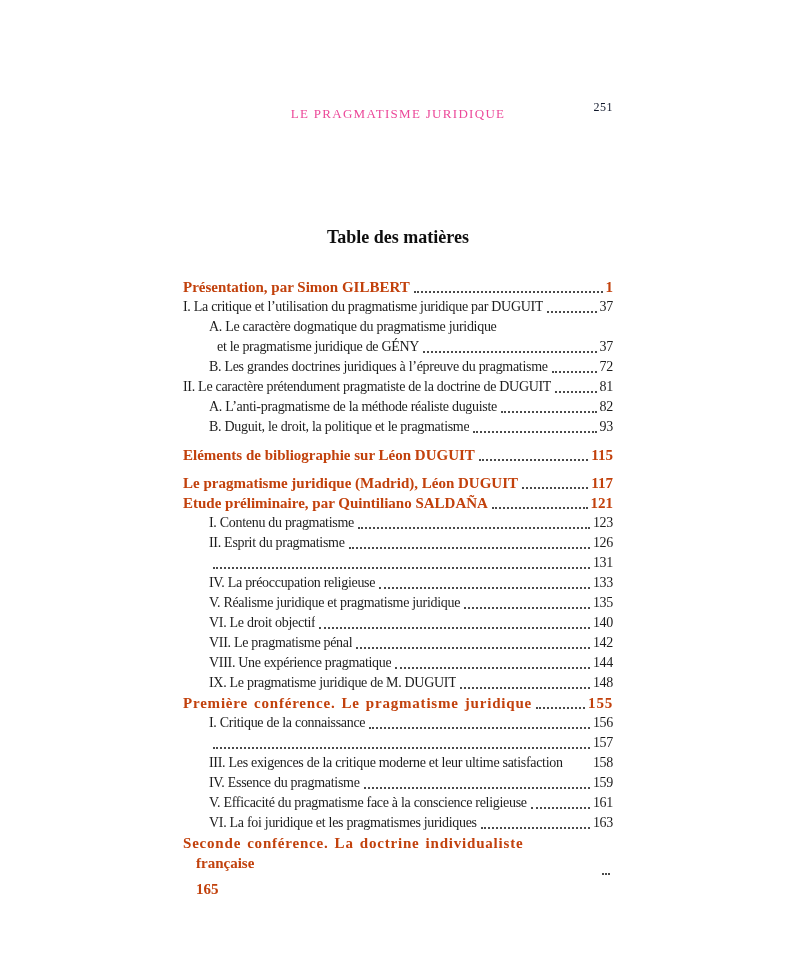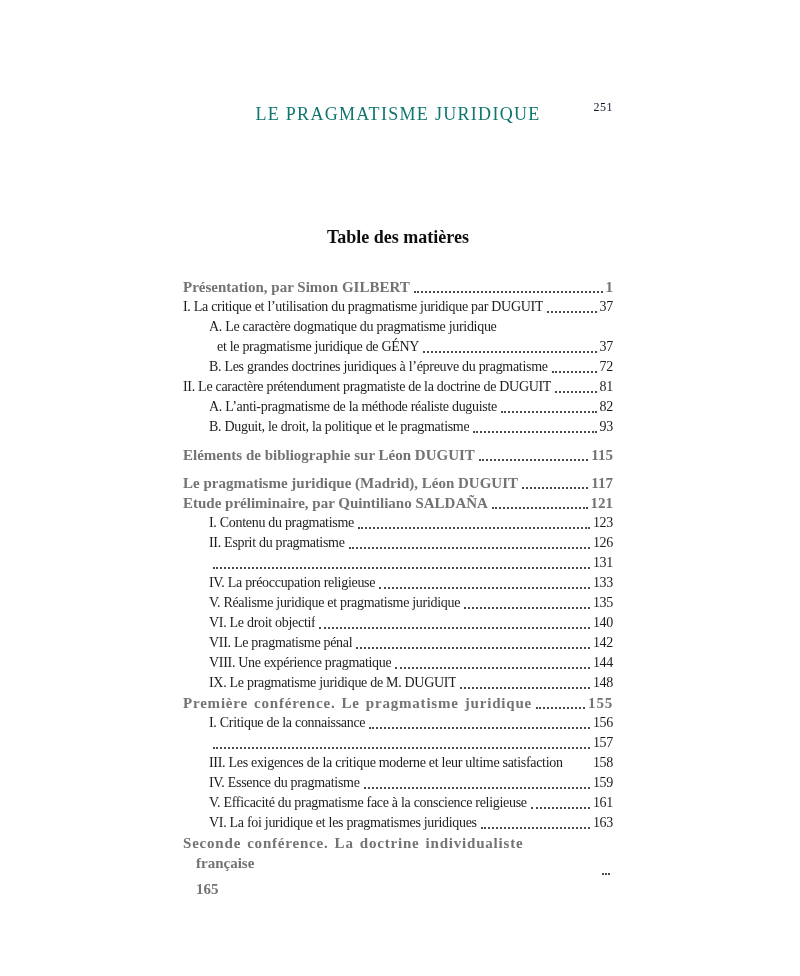--- a/index.html
+++ b/index.html
@@ -25,23 +25,23 @@
   
   .running-header {
     position: absolute;
     top: 104px;
     left: 0;
     right: 0;
     text-align: center;
     height: 22px;
   }
   .running-title {
-    font-size: 18px;
+    font-size: 13px;
     letter-spacing: 1.3px;
-    color: #0f766e;
+    color: #ec4899;
   }
   .folio {
     position: absolute;
     right: 0;
     top: -4px;
     font-size: 12px;
     letter-spacing: 0.5px;
     color: #0f172a;
   }
   
@@ -77,21 +77,21 @@
     min-width: 8px;
     align-self: flex-end;
     border-bottom: 2px dotted #4a4a4a;
     margin: 0 3px 4px 4px;
     height: 0;
   }
   .row .pg { flex: 0 0 auto; text-align: right; }
   .row.bold {
     font-weight: bold;
     font-size: 15px;
-    color: #737373;
+    color: #c2410c;
     letter-spacing: 0;
   }
   .row.sp { letter-spacing: 0.8px; word-spacing: 1.5px; }
   .row.i1 { padding-left: 26px; }
   .row.i2 { padding-left: 34px; }
   .row.ifr { padding-left: 13px; flex-direction: column; }
   .row.gap { margin-top: 8px; }
   .row.noleader .leader { border-bottom: none; min-width: 4px; }
 </style>
 </head>

